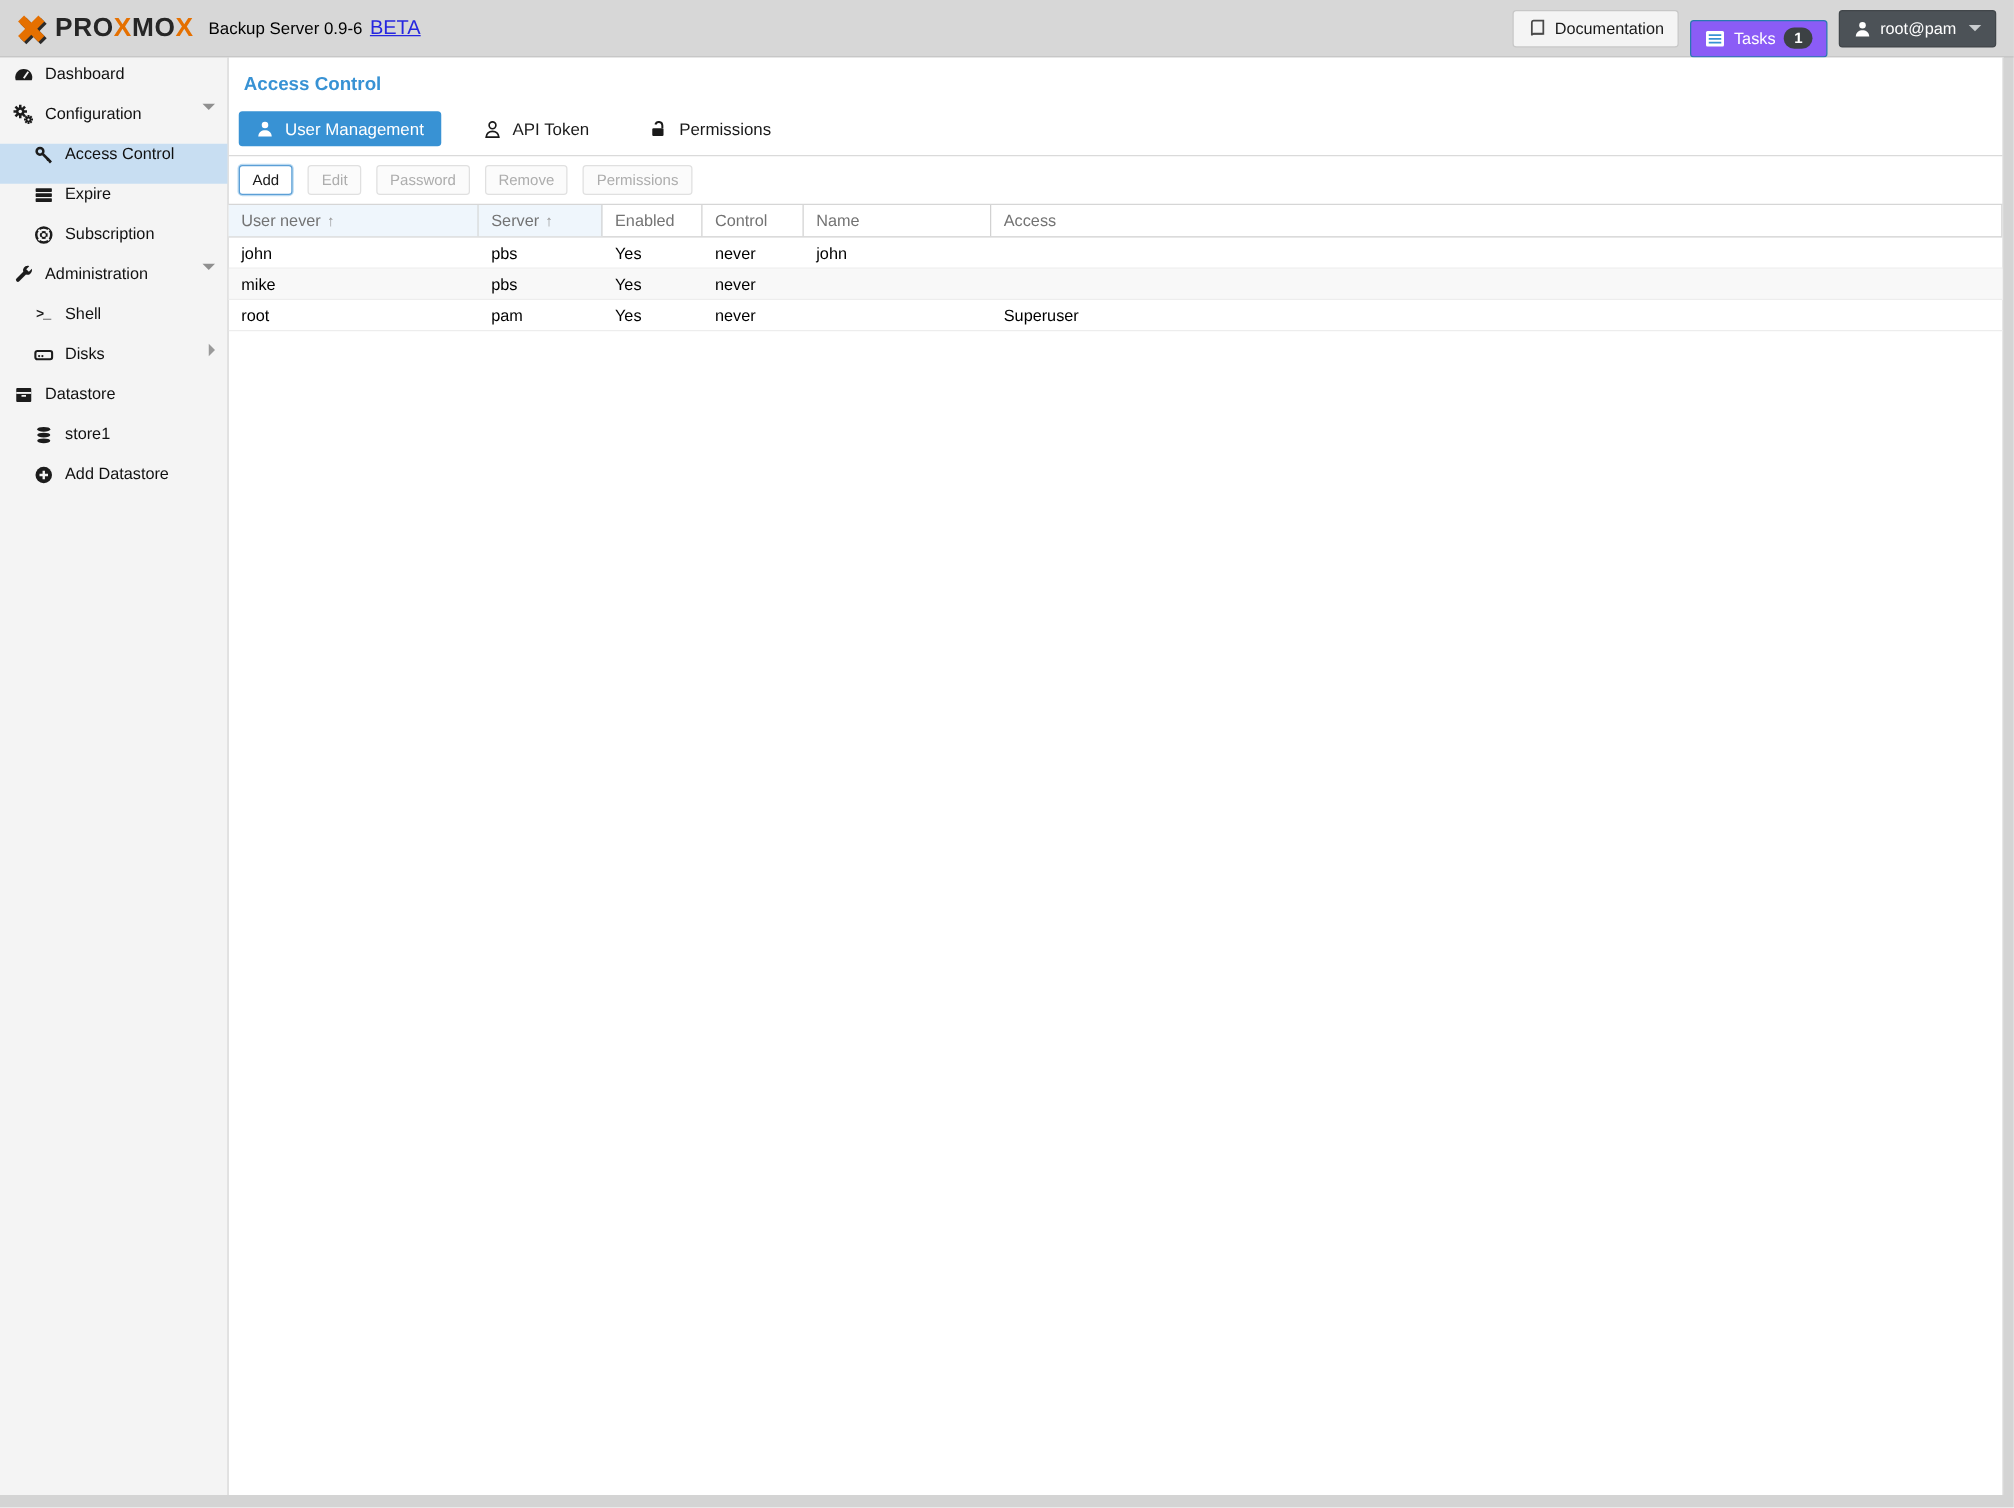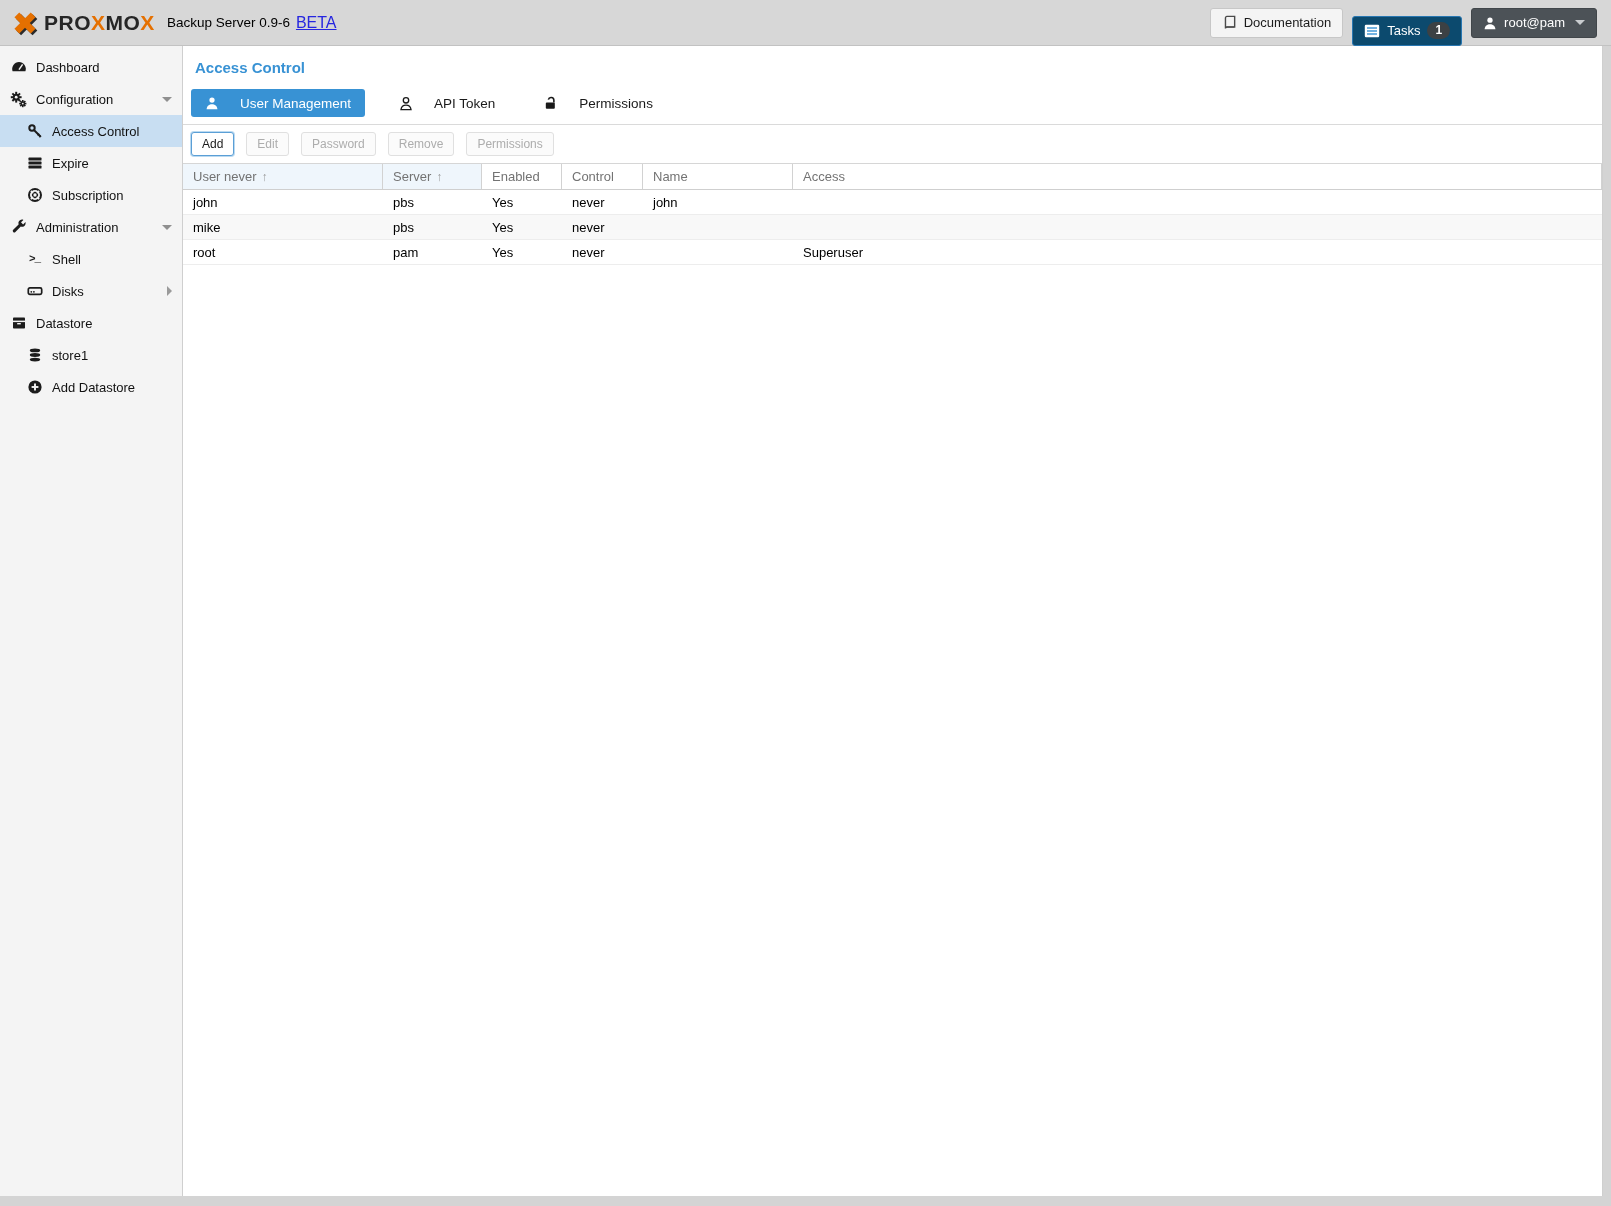--- a/index.html
+++ b/index.html
@@ -21,39 +21,39 @@
   .logo-text .ox { color:#e57000; }
   .product-name { margin-left:12px; font-size:13.5px; color:#000; }
   .beta-link { margin-left:6px; font-size:16px; color:#2626e0; text-decoration:underline; cursor:pointer; }
   .topbar-spacer { flex:1; }
   .tb-btn {
     height:30px; display:inline-flex; align-items:center; gap:7px;
     padding:0 11px; border-radius:3px; font-size:13px; margin-left:9px; cursor:pointer;
     border:1px solid #c7c7c7; background:#f4f4f4; color:#1a1a1a;
   }
   .tb-btn svg { display:block; }
-  .tb-btn.blue { background:#0c4a6e; border-color:#2877b2; color:#fff;margin-top:16px; }
+  .tb-btn.blue { background:#8b5cf6; border-color:#2877b2; color:#fff;margin-top:16px; }
   .tb-btn.dark { background:#4c5257; border-color:#41464a; color:#fff; }
   .badge {
     background:#3c4144; color:#fff; font-size:12px; font-weight:bold;
     border-radius:9px; padding:1px 8px; line-height:15px;
   }
   .caret-down {
     width:0; height:0; border-left:5px solid transparent; border-right:5px solid transparent;
     border-top:5px solid #c9cccf; margin-left:3px;
   }
 
   
   .body-row { flex:1; display:flex; padding:0 8px 10px 0; min-height:0; }
   .sidebar {
     width:183px; flex:0 0 183px; background:#f4f4f4; border-right:1px solid #cfcfcf;
     padding-top:5px;
   }
   .nav-item {
-    height:32px; display:flex; align-items:center; cursor:pointer; color:#111;
+    height:32px; display:flex; align-items:flex-start; cursor:pointer; color:#111;
     padding-right:10px;
   }
   .nav-item.lvl1 { padding-left:10px; }
   .nav-item.lvl2 { padding-left:26px; }
   .nav-item.selected { background:#c8def2; }
   .nav-icon { width:17px; height:17px; margin-right:9px; display:inline-flex; align-items:center; justify-content:center; color:#1c1c1c; flex:0 0 17px; }
   .nav-icon svg { display:block; }
   .nav-label { white-space:nowrap; }
   .nav-arrow { margin-left:auto; }
   .tri-down { width:0; height:0; border-left:5px solid transparent; border-right:5px solid transparent; border-top:5px solid #8f8f8f; }
@@ -61,21 +61,21 @@
   .shell-glyph { font-family:"Liberation Mono","DejaVu Sans Mono",monospace; font-weight:bold; font-size:11px; letter-spacing:-1px; }
 
   
   .content {
     flex:1; background:#fff; border-right:1px solid #cfcfcf; min-width:0;
     display:flex; flex-direction:column;
   }
   .panel-title { margin:13px 0 0 12px; font-size:15px; color:#3892d4; }
   .tabstrip { display:flex; align-items:center; gap:20px; padding:13px 0 7px 8px; border-bottom:1px solid #dadada; }
   .tab {
-    height:28px; display:inline-flex; align-items:center; gap:21px; padding:0 14px;
+    height:28px; display:inline-flex; align-items:center; gap:9px; padding:0 14px;
     border-radius:3px; cursor:pointer; color:#1a1a1a; font-size:13.5px;
   }
   .tab svg { display:block; }
   .tab.active { background:#3892d4; color:#fff; }
   .toolbar { display:flex; align-items:center; gap:12px; padding:7px 0 7px 8px; }
   .btn {
     height:24px; padding:0 10px; border-radius:3px; font-size:12px; line-height:22px;
     background:#fff; border:1px solid #d9d9d9; color:#1a1a1a; cursor:pointer;
   }
   .btn.focused { border-color:#5b9fd6; box-shadow:0 0 0 1px rgba(61,148,216,.35); }

